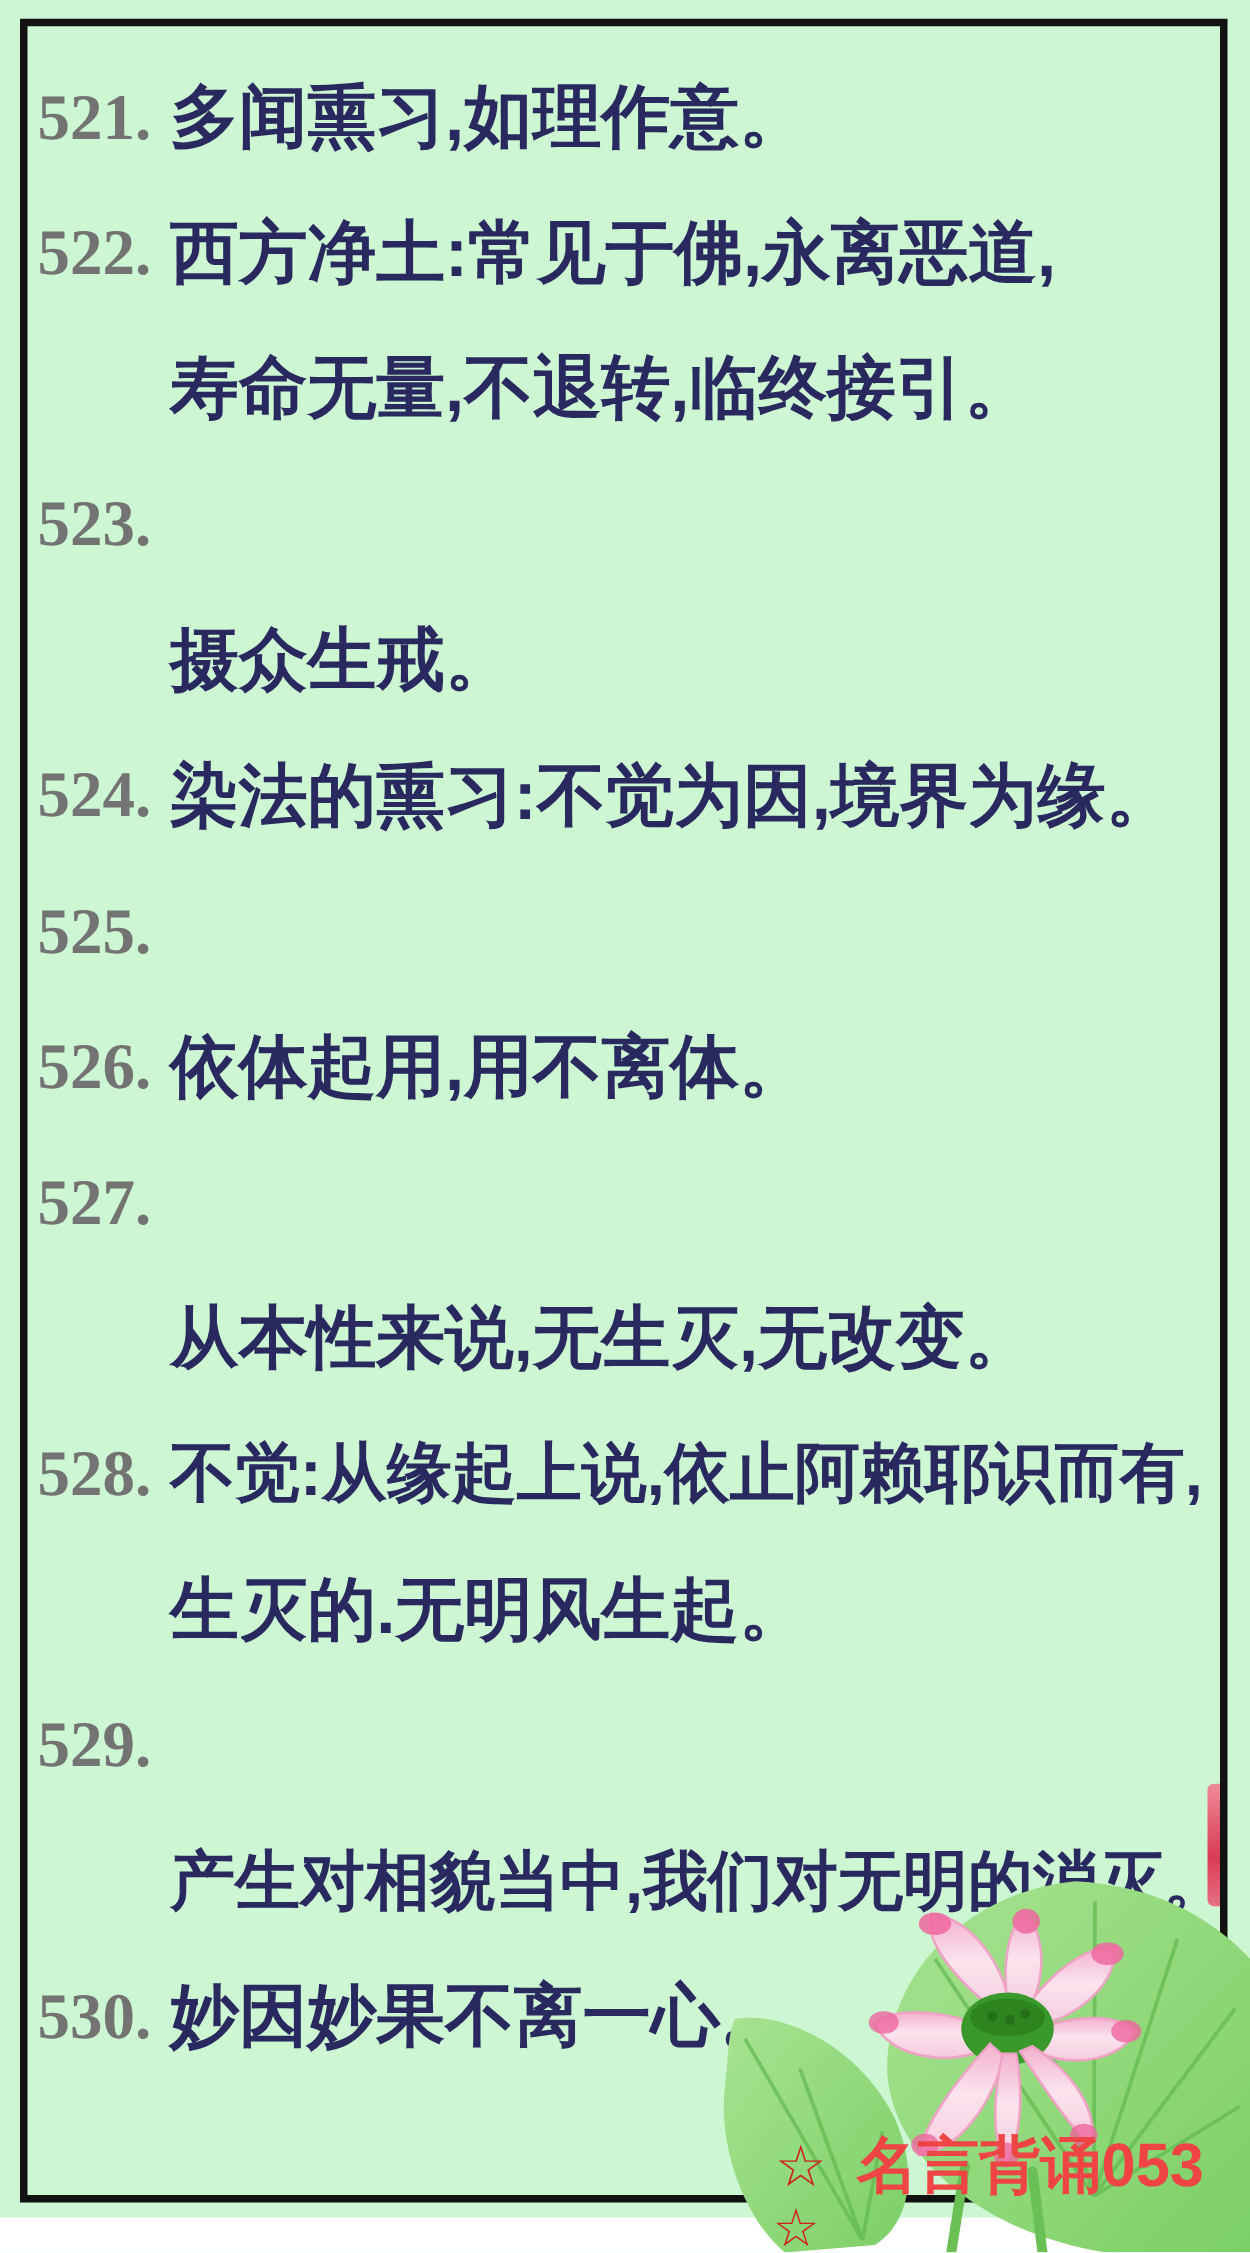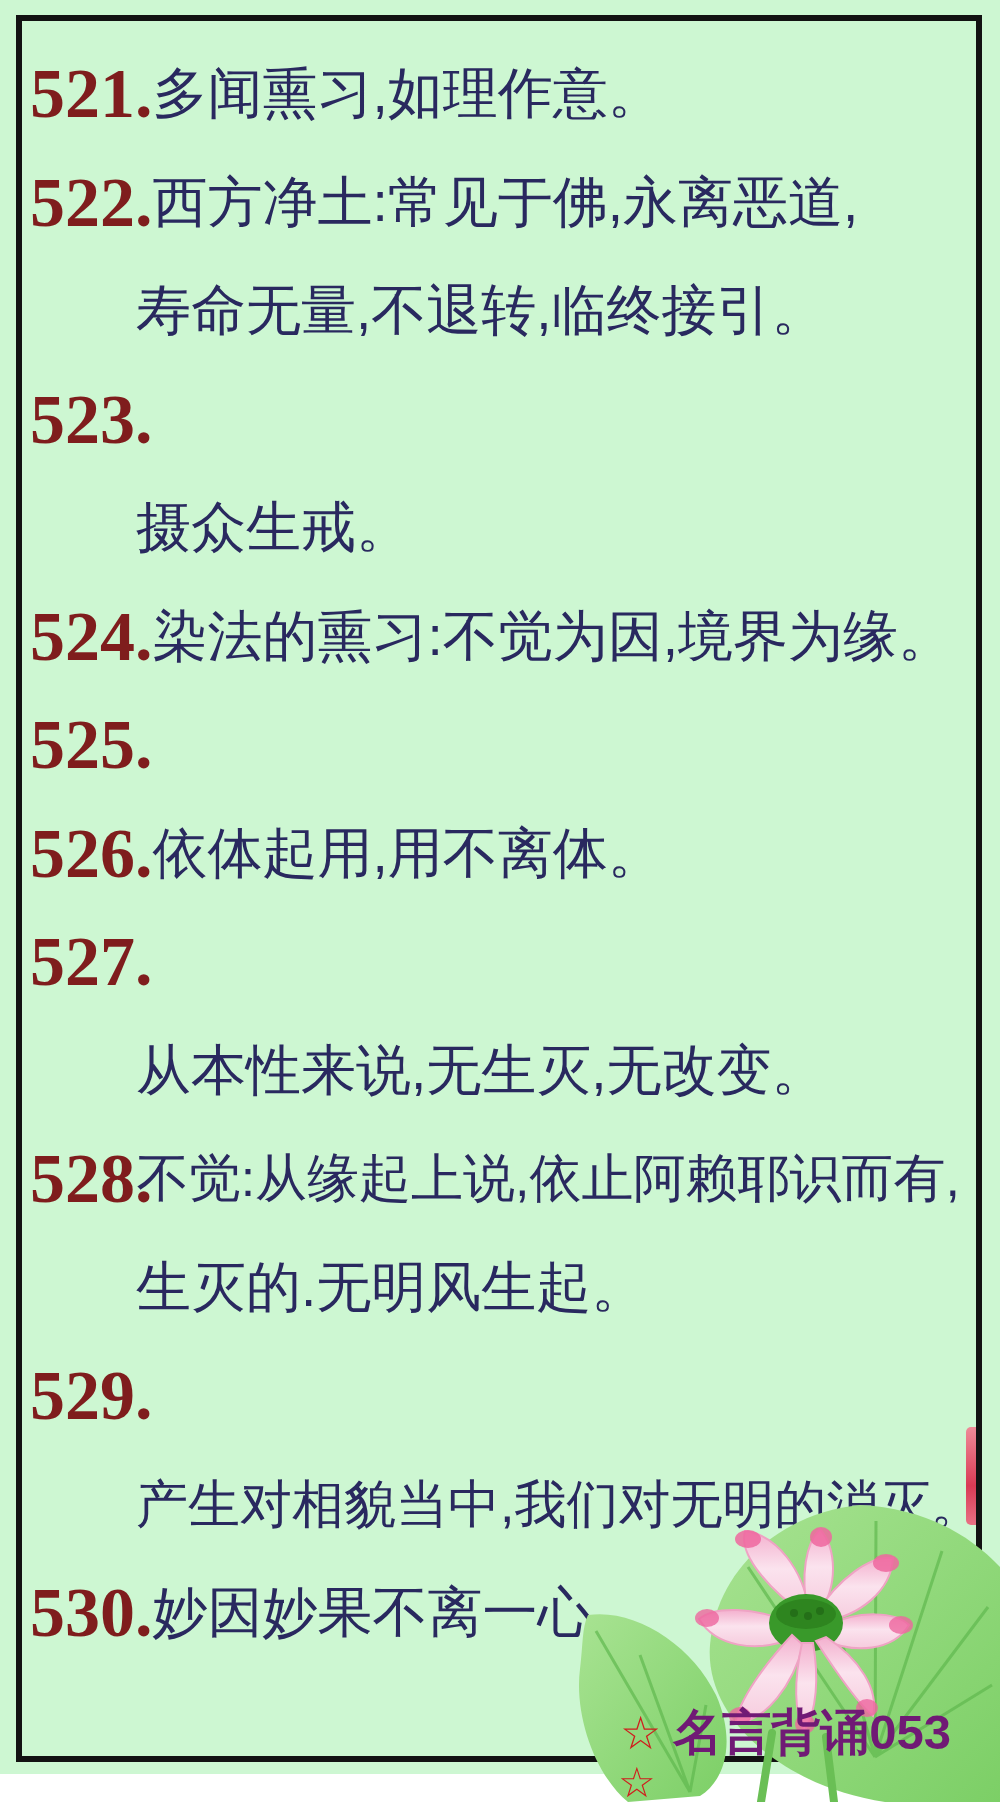--- a/index.html
+++ b/index.html
@@ -35,28 +35,28 @@
   .line {
     height: 108.5px;
     display: flex;
     align-items: center;
     white-space: nowrap;
     color: #29295f;
   }
   .num {
     font-family: "Liberation Serif", serif;
     font-weight: bold;
-    font-size: 70px;
+    font-size: 52px;
     display: inline-block;
     min-width: 106px;
-    color: #7f1d1d;
+    color: #737373;
   }
   .txt {
     font-family: "Liberation Sans", sans-serif;
-    font-weight: 400;
+    font-weight: 700;
     font-size: 55px;
     color: #29295f;
   }
   .sz-s .txt { font-size: 52px; text-align: center; }
   .lotus {
     position: absolute;
     left: 540px; top: 1495px;
     width: 460px; height: 307px;
     z-index: 3;
   }
@@ -76,25 +76,25 @@
     display: flex;
     align-items: center;
     white-space: nowrap;
   }
   .caption .star {
     font-size: 46px;
     line-height: 1;
     color: #d01d1d;
   }
   .caption .cap-txt {
-    margin-left: 12px;
+    margin-left: 24px;
     font-size: 49px;
     font-weight: 900;
     font-family: "Liberation Sans", sans-serif;
-    color: #701a75;
+    color: #ef4444;
   }
   .star-bottom {
     position: absolute;
     left: 618px; top: 1762px;
     font-size: 42px;
     line-height: 1;
     color: #d01d1d;
     z-index: 5;
   }
 </style>

